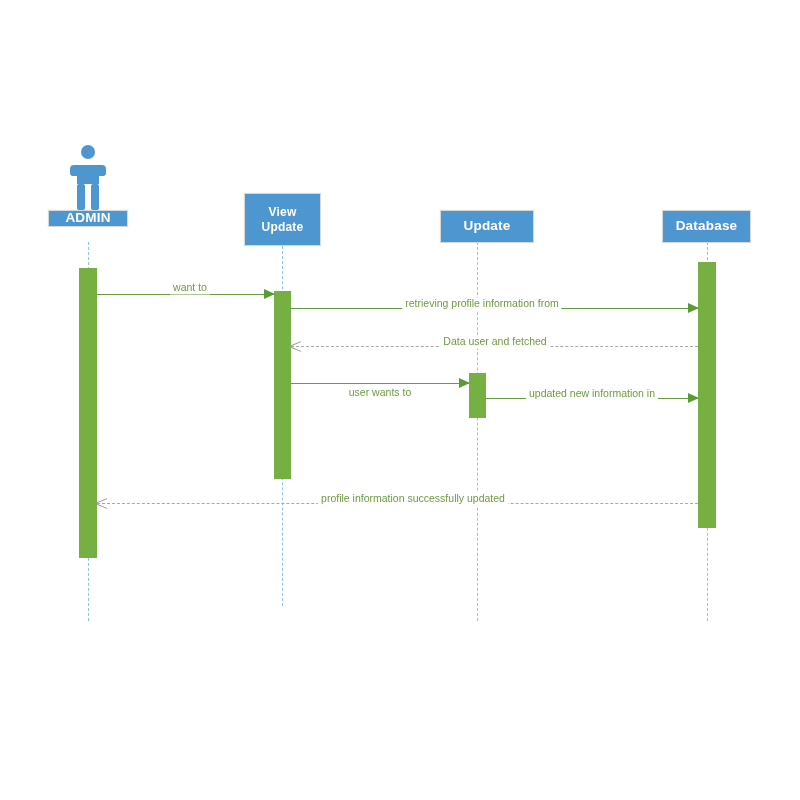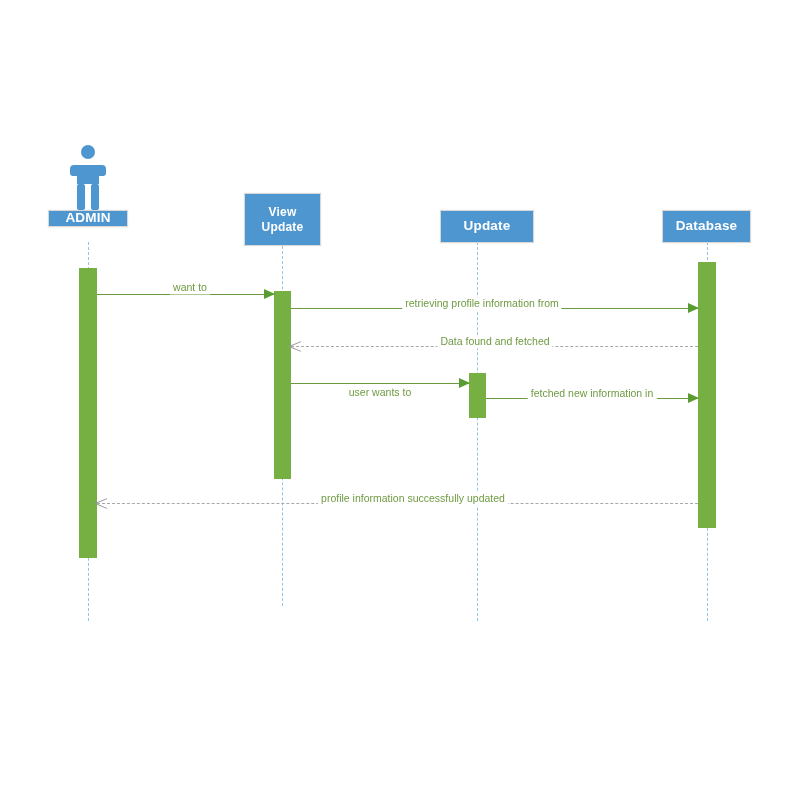--- a/index.html
+++ b/index.html
@@ -163,33 +163,33 @@
     <div class="arrow-solid-right"></div>
     <div class="msg-label" style="left:191px; top:2px;">retrieving profile information from</div>
   </div>
 
   <div class="msg dashed" style="left:291px; top:346px; width:407px;">
     <div class="line"></div>
     <div class="arrow-open-left">
       <span class="up"></span>
         <span class="down"></span>
     </div>
-    <div class="msg-label ret" style="left:204px; top:2px;">Data found and fetched</div>
+    <div class="msg-label ret" style="left:204px; top:2px;">Data user and fetched</div>
   </div>
 
   <div class="msg solid" style="left:291px; top:383px; width:178px;">
     <div class="line"></div>
     <div class="arrow-solid-right"></div>
     <div class="msg-label" style="left:89px; top:16px;">user wants to</div>
   </div>
 
   <div class="msg solid" style="left:486px; top:398px; width:212px;">
     <div class="line"></div>
     <div class="arrow-solid-right"></div>
-    <div class="msg-label" style="left:106px; top:2px;">fetched new information in</div>
+    <div class="msg-label" style="left:106px; top:2px;">updated new information in</div>
   </div>
 
   <div class="msg dashed" style="left:97px; top:503px; width:601px;">
     <div class="line"></div>
     <div class="arrow-open-left">
       <span class="up"></span>
         <span class="down"></span>
     </div>
     <div class="msg-label ret" style="left:316px; top:2px;">profile information successfully updated</div>
   </div>

